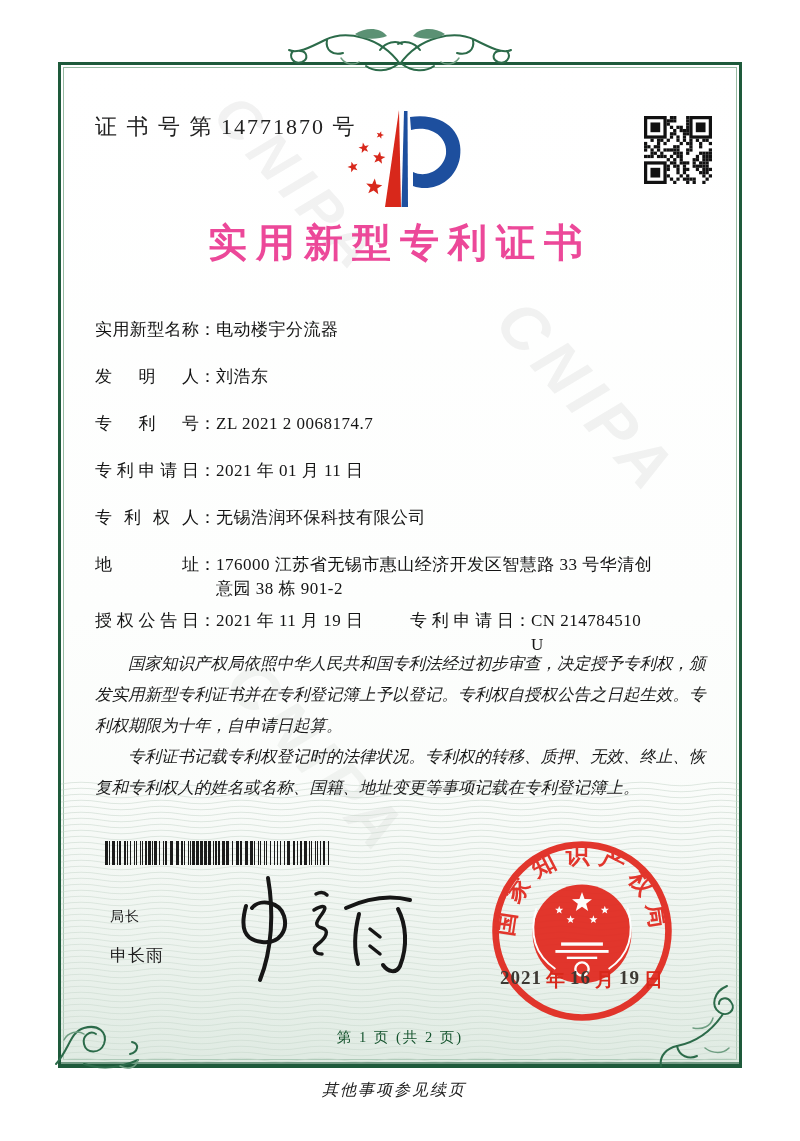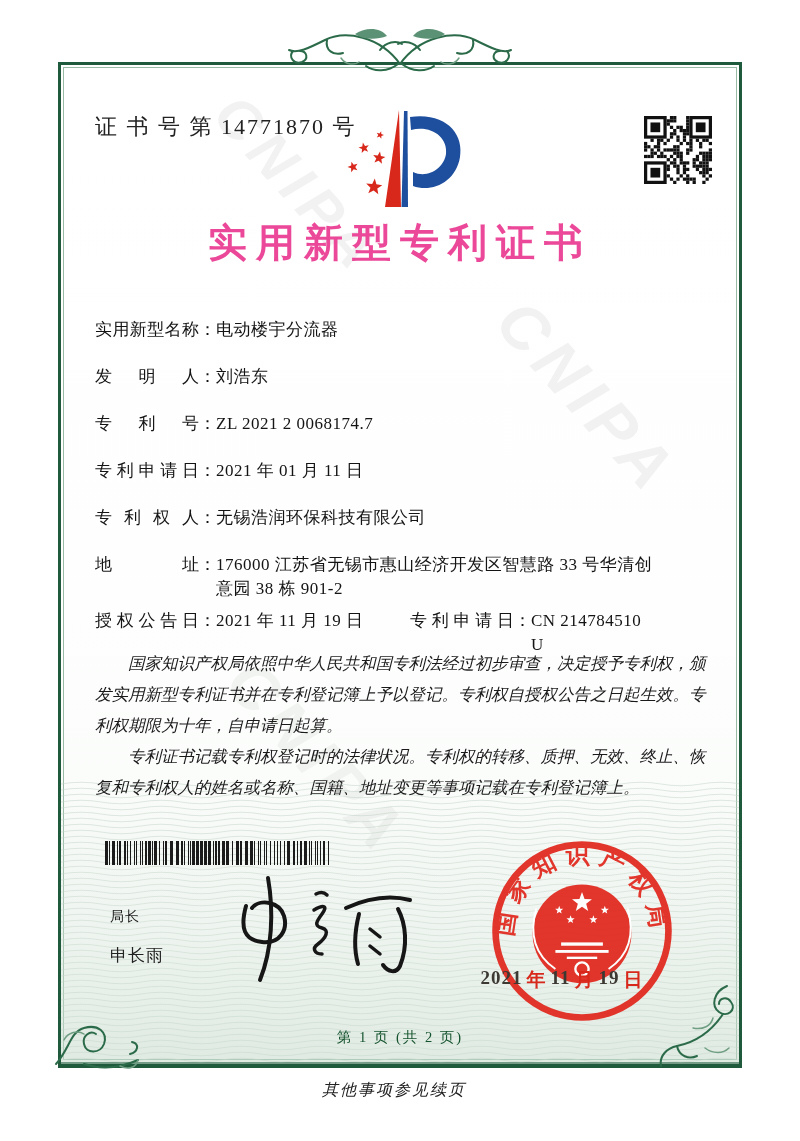--- a/index.html
+++ b/index.html
@@ -43,21 +43,21 @@
   
   .barcode{position:absolute;left:105px;top:841px;width:228px;height:24px;}
   
   .duty{position:absolute;left:110px;top:908px;font-size:14px;letter-spacing:1px;
         font-family:"Liberation Sans","DejaVu Sans",sans-serif;color:#222;}
   .director{position:absolute;left:110px;top:944px;font-size:17px;letter-spacing:1px;
         font-family:Liberation Serif, serif;color:#222;}
   .signature{position:absolute;left:228px;top:872px;width:210px;height:115px;}
   
   .seal{position:absolute;left:487px;top:836px;width:190px;height:190px;}
-  .seal-date{position:absolute;left:462px;top:967px;width:200px;display:flex;
+  .seal-date{position:absolute;left:482px;top:967px;width:200px;display:flex;
              justify-content:center;gap:4px;font-size:19px;font-weight:bold;letter-spacing:1px;}
   .seal-date .num{color:#3c3933;}
   .seal-date .cjk{color:#d8281b;}
   
   .page-num{position:absolute;left:58px;width:684px;top:1028px;text-align:center;
             font-size:14.5px;letter-spacing:2px;color:#14532d;}
   .continuation{position:absolute;left:0;width:788px;top:1080px;text-align:center;
             font-size:16px;font-style:italic;letter-spacing:2px;color:#222;}
   
   .fl-top{position:absolute;left:283px;top:24px;width:234px;height:60px;}
@@ -485,21 +485,21 @@
         <rect x="78" y="112" width="44" height="3.5" fill="#ffffff"></rect>
         <rect x="72" y="120" width="56" height="3" fill="#ffffff"></rect>
         <rect x="84" y="127" width="32" height="2.5" fill="#ffffff"></rect>
         <circle cx="100" cy="140" r="7" fill="none" stroke="#ffffff" stroke-width="2.5"></circle>
       </g>
     </g>
   </svg>
   <div class="seal-date" id="seal-date">
       <span class="num">2021</span>
       <span class="cjk">年</span>
-      <span class="num">11</span>
+      <span class="num">16</span>
       <span class="cjk">月</span>
       <span class="num">19</span>
       <span class="cjk">日</span>
     </div>
 
   <div class="page-num">第 1 页 (共 2 页)</div>
   <div class="continuation">其他事项参见续页</div>
 
 </div>
 

